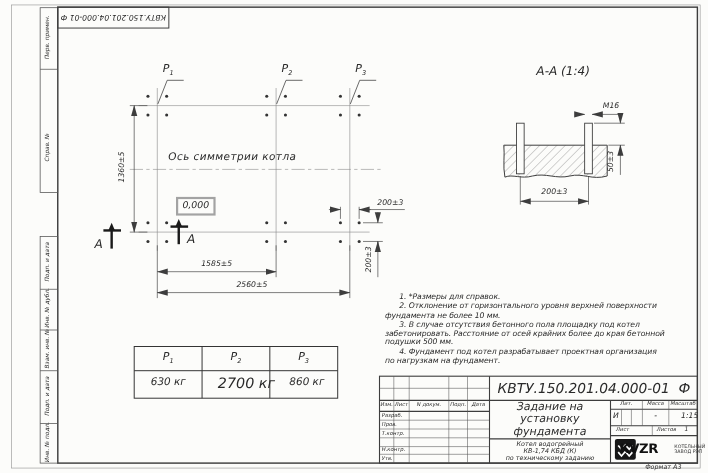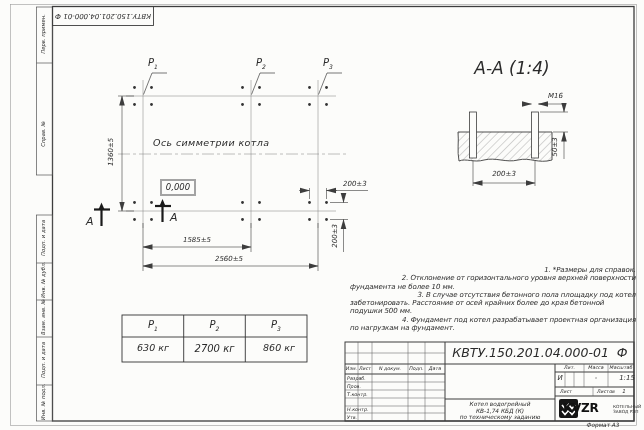--- a/index.html
+++ b/index.html
@@ -5,21 +5,21 @@
   html,body{margin:0;padding:0;background:#e8e8e6;}
   .sheet{position:relative;width:644px;height:430px;background:#fcfcfa;overflow:hidden;
          font-family:"DejaVu Sans",sans-serif;}
   .sheet svg{position:absolute;left:0;top:0;}
   .t{position:absolute;font-style:italic;color:#2a2a2a;font-family:"DejaVu Sans",sans-serif;
      white-space:nowrap;line-height:1.1;}
   .c{text-align:center;}
   .rot{transform:rotate(-90deg);}
   .flip{transform:rotate(180deg);}
   .note-line{position:relative;white-space:nowrap;height:8.3px;font-size:7px;letter-spacing:-0.1px;}
-  .ind{padding-left:13px;text-align:right;}
+  .ind{padding-left:13px;}
   .elev{border:2px solid #a3a3a3;}
   .logo-box{position:absolute;background:#161616;border-radius:2px;}
   .bold{font-weight:bold;font-style:normal;}
   .tiny-caps{font-style:normal;color:#333;}
 </style>
 </head>
 <body>
 
 <div class="sheet">
 
@@ -230,21 +230,21 @@
 
   <div class="t c rot" style="left:87px;top:148px;width:50px;font-size:7px;">1360±5</div>
   <div class="t c" style="left:172px;top:237px;width:50px;font-size:7px;">1585±5</div>
   <div class="t c" style="left:204px;top:256px;width:50px;font-size:7px;">2560±5</div>
   <div class="t" style="left:343px;top:181px;font-size:7px;">200±3</div>
   <div class="t c rot" style="left:311px;top:232px;width:50px;font-size:7px;">200±3</div>
 
   <div class="t" style="left:86px;top:216px;font-size:11px;">А</div>
   <div class="t" style="left:170px;top:212px;font-size:11px;">А</div>
 
-  <div class="t c" style="left:462px;top:59px;width:100px;font-size:17px;">А-А (1:4)</div>
+  <div class="t c" style="left:462px;top:59px;width:100px;font-size:11px;">А-А (1:4)</div>
   <div class="t" style="left:548px;top:93px;font-size:7px;">М16</div>
   <div class="t c rot" style="left:531px;top:143px;width:50px;font-size:7px;">50±3</div>
   <div class="t c" style="left:479px;top:171px;width:50px;font-size:7px;">200±3</div>
 
   <div class="t" style="left:350px;top:267px;width:286px;font-size:7px;">
     <div class="note-line ind">1. *Размеры для справок.</div>
     <div class="note-line ind">2. Отклонение от горизонтального уровня верхней поверхности</div>
     <div class="note-line">фундамента не более 10 мм.</div>
     <div class="note-line ind">3. В случае отсутствия бетонного пола площадку под котел</div>
     <div class="note-line">забетонировать. Расстояние от осей крайних более до края бетонной</div>
@@ -256,39 +256,44 @@
   <div class="t c" style="left:122px;top:319px;width:62px;font-size:10px;">
     <span>P</span><sub style="font-size:6px;">1</sub>
   </div>
   <div class="t c" style="left:184px;top:319px;width:61px;font-size:10px;">
     <span>P</span><sub style="font-size:6px;">2</sub>
   </div>
   <div class="t c" style="left:245px;top:319px;width:62px;font-size:10px;">
     <span>P</span><sub style="font-size:6px;">3</sub>
   </div>
   <div class="t c" style="left:122px;top:343px;width:62px;font-size:9.5px;">630 кг</div>
-  <div class="t c" style="left:184px;top:343px;width:61px;font-size:10px;">2700 кг</div>
+  <div class="t c" style="left:184px;top:343px;width:80px;font-size:13px;">2700 кг</div>
   <div class="t c" style="left:245px;top:343px;width:68px;font-size:9.5px;">860 кг</div>
 
   <div class="t c" style="left:446px;top:342px;width:188px;height:22px;line-height:22px;font-size:12.5px;">
     <span>КВТУ.150.201.04.000-01</span><span style="margin-left:8px;">Ф</span>
   </div>
 
   <div class="t c" style="left:345px;top:366px;width:13px;font-size:4.8px;">Изм.</div>
   <div class="t c" style="left:358px;top:366px;width:14px;font-size:4.8px;">Лист</div>
   <div class="t c" style="left:372px;top:366px;width:36px;font-size:4.8px;">N докум.</div>
   <div class="t c" style="left:408px;top:366px;width:17px;font-size:4.8px;">Подп.</div>
   <div class="t c" style="left:425px;top:366px;width:20px;font-size:4.8px;">Дата</div>
 
   <div class="t" style="left:347px;top:375.5px;font-size:4.8px;">Разраб.</div>
   <div class="t" style="left:347px;top:383.5px;font-size:4.8px;">Пров.</div>
   <div class="t" style="left:347px;top:391.5px;font-size:4.8px;">Т.контр.</div>
   <div class="t" style="left:347px;top:407px;font-size:4.8px;">Н.контр.</div>
   <div class="t" style="left:347px;top:414.5px;font-size:4.8px;">Утв.</div>
 
+  <div class="t c" style="left:446px;top:366px;width:108px;font-size:10px;line-height:10.8px;">
+    <div>Задание на</div>
+    <div>установку</div>
+    <div>фундамента</div>
+  </div>
   <div class="t c" style="left:446px;top:401px;width:108px;font-size:5.8px;line-height:6.6px;">
     <div>Котел водогрейный</div>
     <div>КВ-1,74 КБД (К)</div>
     <div>по техническому заданию</div>
   </div>
 
   <div class="t c" style="left:555px;top:365px;width:29px;font-size:4.8px;">Лит.</div>
   <div class="t c" style="left:584px;top:365px;width:24px;font-size:4.8px;">Масса</div>
   <div class="t c" style="left:608px;top:365px;width:26px;font-size:4.8px;">Масштаб</div>
   <div class="t c" style="left:555px;top:375px;width:10px;font-size:7px;">И</div>

